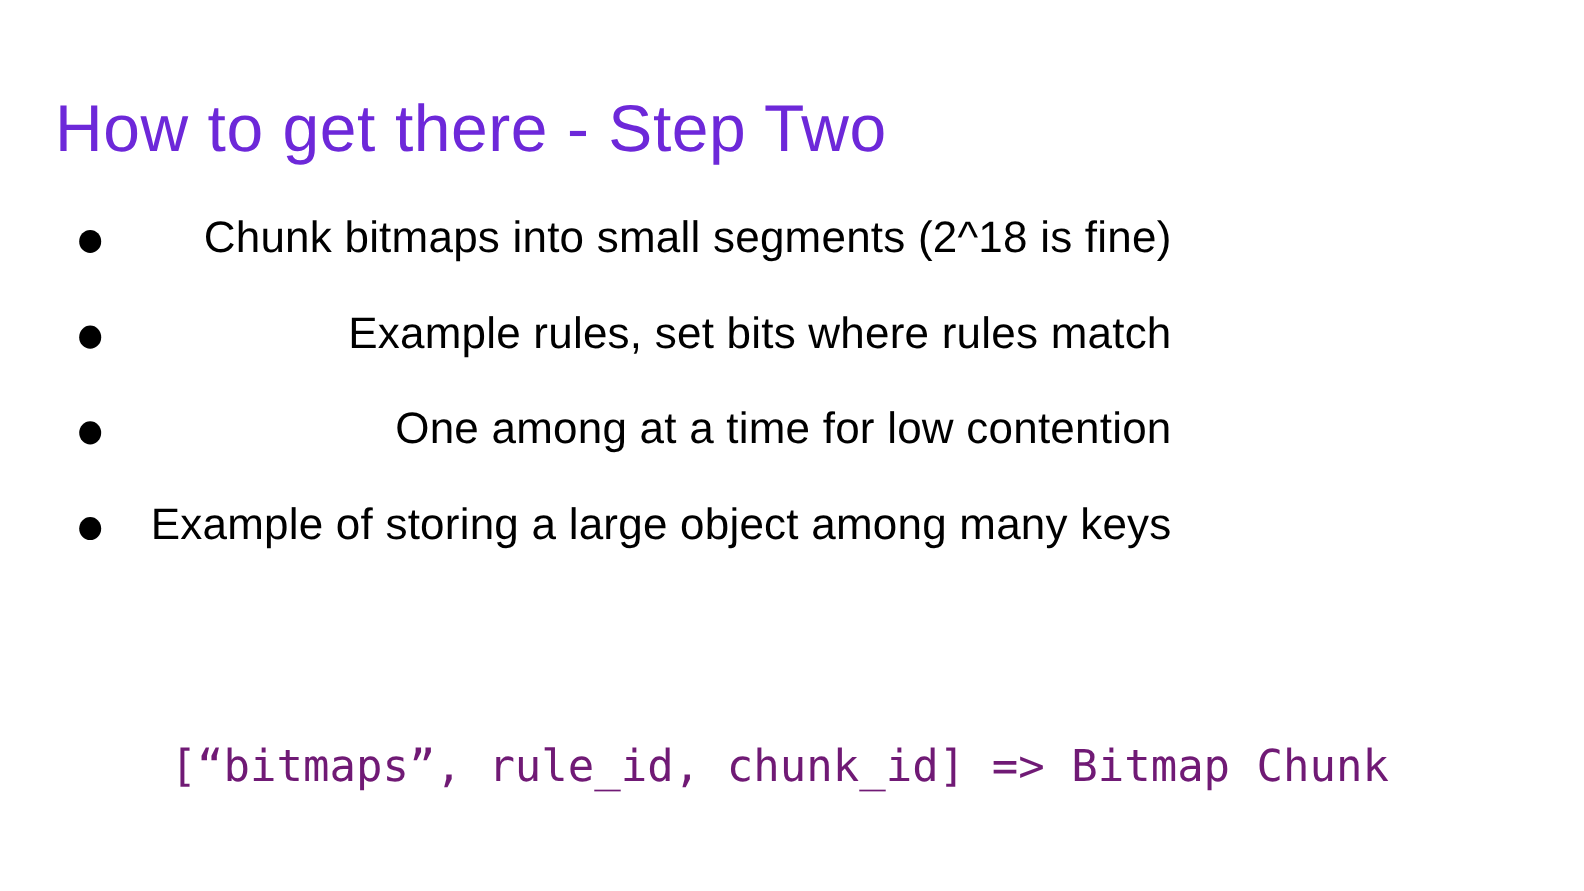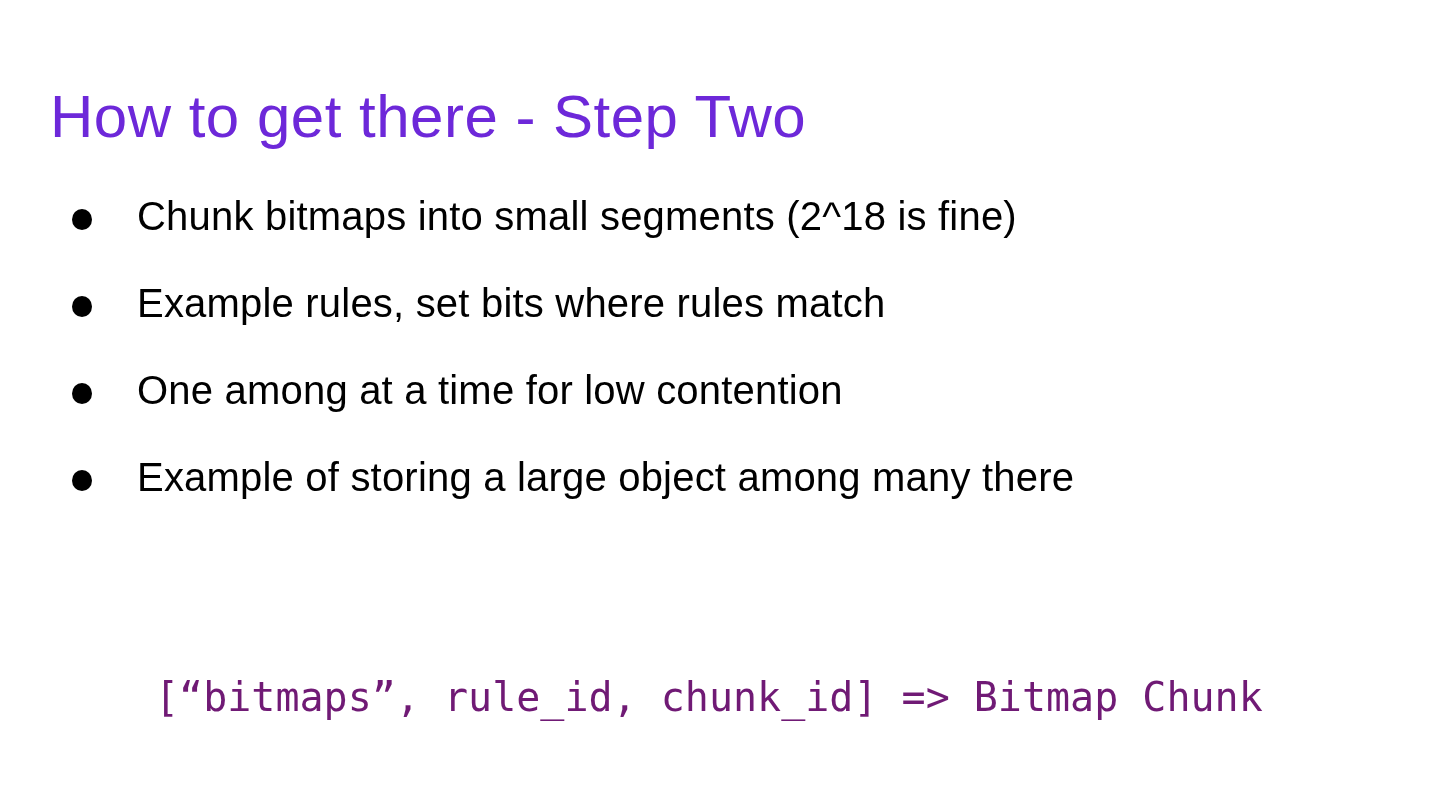--- a/index.html
+++ b/index.html
@@ -36,20 +36,21 @@
     padding: 0;
     list-style: none;
     display: flex;
     flex-direction: column;
     gap: 47px;
   }
   .bullet-row {
     display: flex;
     align-items: center;
     height: 40px;
+    justify-content: space-between;
   }
   .bullet-dot {
     flex: 0 0 auto;
     width: 20px;
     height: 21px;
     margin-top: 6px;
     margin-right: 45px;
     border-radius: 50%;
     background: #000000;
   }
@@ -86,19 +87,19 @@
     <li class="bullet-row">
       <span class="bullet-dot"></span>
       <span class="bullet-text">Example rules, set bits where rules match</span>
     </li>
     <li class="bullet-row">
       <span class="bullet-dot"></span>
       <span class="bullet-text">One among at a time for low contention</span>
     </li>
     <li class="bullet-row">
       <span class="bullet-dot"></span>
-      <span class="bullet-text">Example of storing a large object among many there</span>
+      <span class="bullet-text">Example of storing a large object among many keys</span>
     </li>
   </ul>
 
   <div class="code-line">[“bitmaps”, rule_id, chunk_id] =&gt; Bitmap Chunk</div>
 
 </div>
 
 </body></html>

